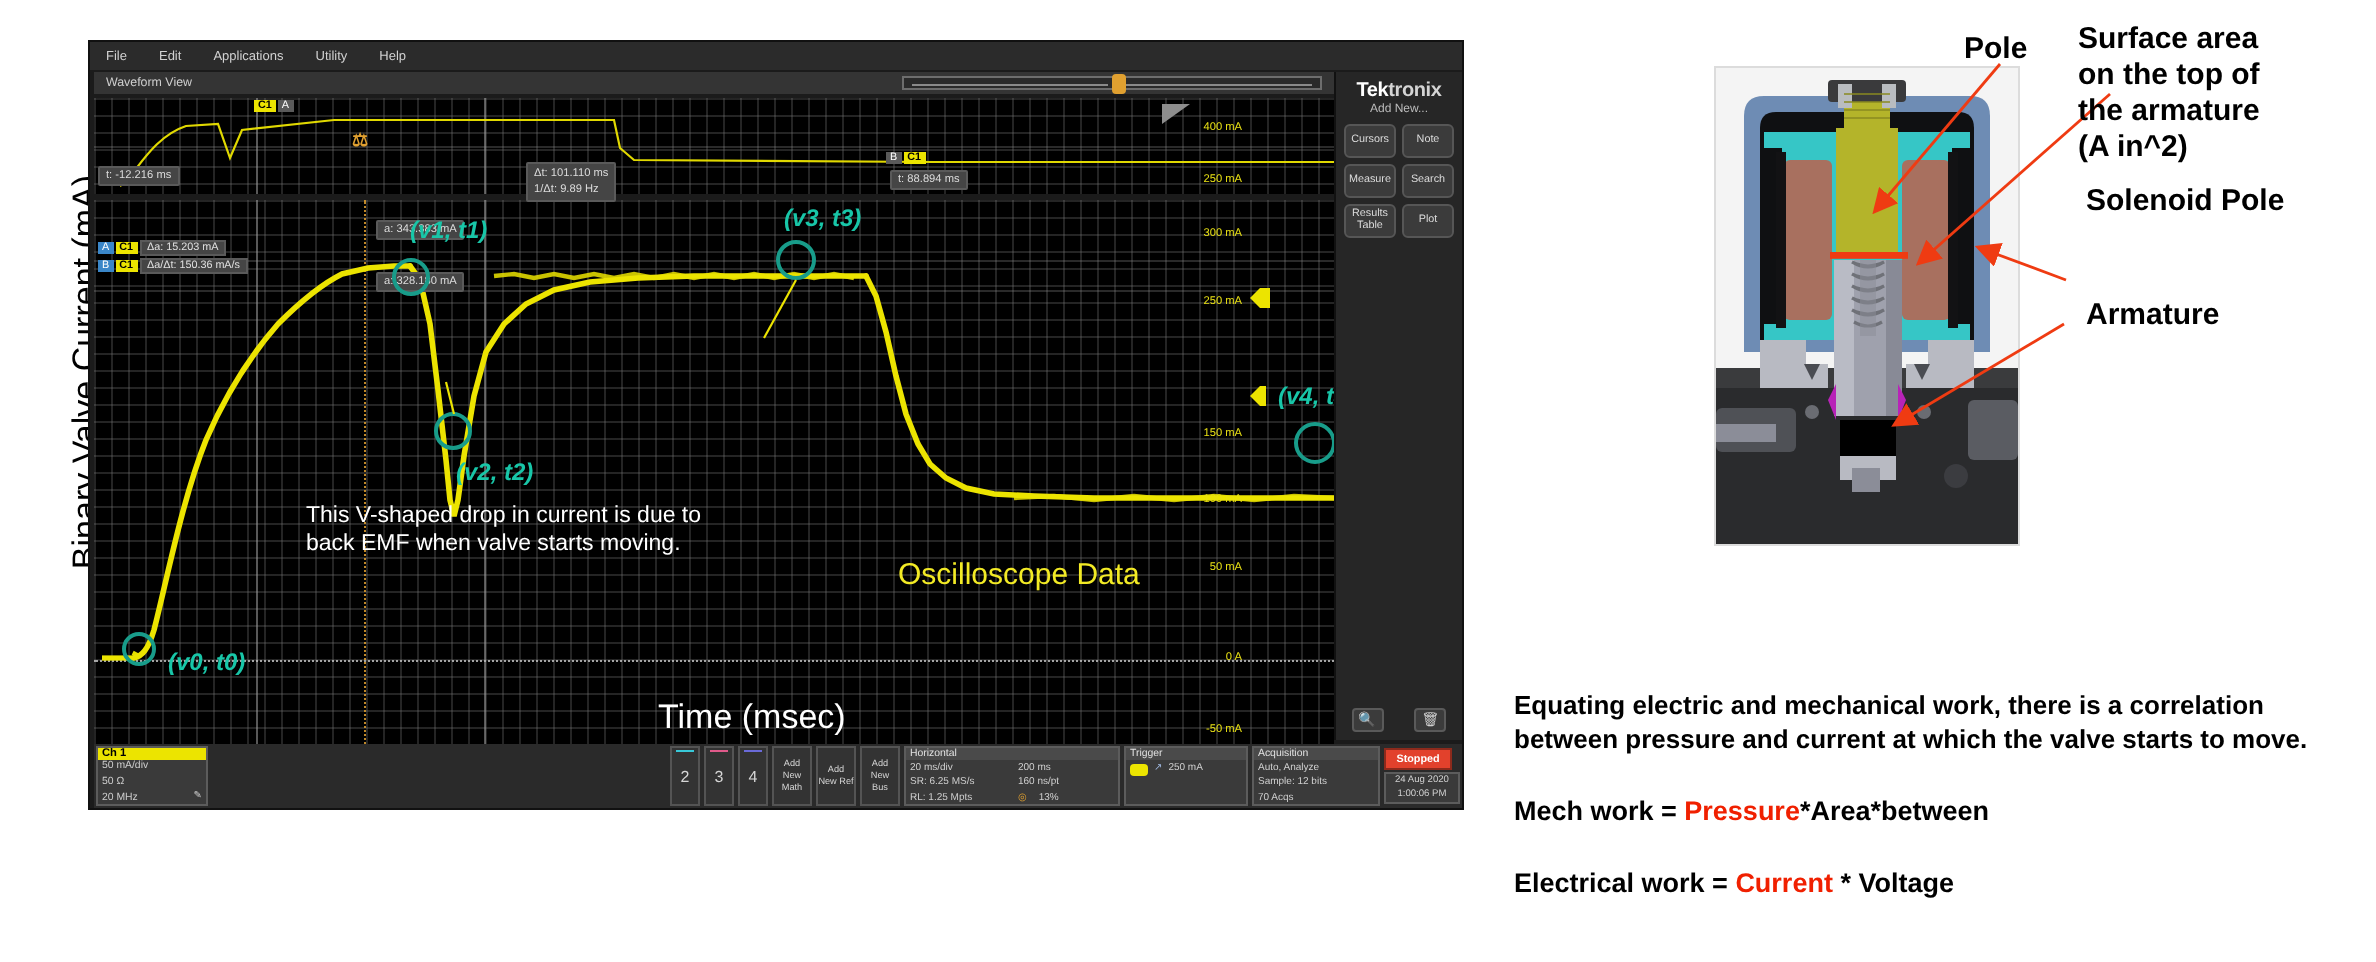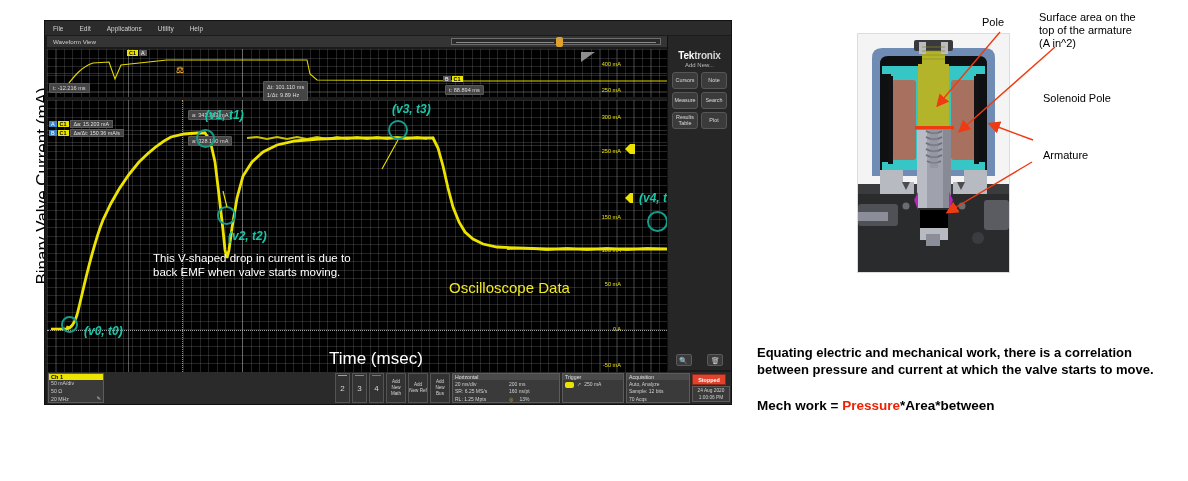--- a/index.html
+++ b/index.html
@@ -73,21 +73,21 @@
     color: #e8e014; font-size: 5.6px; text-align: right;
   }
   .vtick { position: absolute; right: 46px; }
 
   
   #tekpanel {
     position: absolute; right: 0; top: 15px; width: 64px; bottom: 34px;
     background: #262626; border-left: 1px solid #111;
   }
   .tek-logo {
-    margin-top: 14px; text-align: center; color: #fff;
+    margin-top: 4px; text-align: center; color: #fff;
     font-size: 10px; font-weight: bold; letter-spacing: -.2px;
   }
   .tek-logo i { color: #d4d4d4; font-style: normal; }
   .addnew { text-align: center; color: #bdbdbd; font-size: 6px; margin-top: 1px; }
   .btngrid {
     display: grid; grid-template-columns: 1fr 1fr; gap: 3px;
     padding: 4px 4px 0 4px;
   }
   .tbtn {
     background: #3b3b3b; border: 1px solid #565656; border-radius: 3px;
@@ -165,21 +165,21 @@
   
   .trigmark { position: absolute; color: #e0a030; font-size: 9px; font-weight: bold; }
   .trigline { position:absolute; top:0; bottom:0; width:0;
               border-left: 1px dotted rgba(224,160,48,.85); }
 
   
   #diagram {
     position: absolute; left: 857px; top: 33px; width: 153px; height: 240px;
     background: #f2f2f2; border: 1px solid #dcdcdc;
   }
-  .callout { position: absolute; color: #000; font-size: 11px; font-weight: normal; line-height: 1.2; }
+  .callout { position: absolute; color: #000; font-size: 15px; font-weight: bold; line-height: 1.2; }
   .arrow-svg { position: absolute; left: 0; top: 0; pointer-events: none; }
 
   #righttext { position: absolute; left: 757px; top: 344px; width: 420px; }
   #righttext p { color: #000; font-size: 13px; font-weight: bold; line-height: 1.33; }
   #righttext .eq { margin-top: 18px; font-size: 13.5px; }
   .hl { color: #f02000; }
 </style>
 </head>
 <body>
 
@@ -533,15 +533,18 @@
   <div class="callout" style="left:982px; top:16px;">Pole</div>
   <div class="callout" style="left:1039px; top:11px; width:104px;">Surface area on the top of the armature (A in^2)</div>
   <div class="callout" style="left:1043px; top:92px;">Solenoid Pole</div>
   <div class="callout" style="left:1043px; top:149px;">Armature</div>
 
   <div id="righttext">
     <p>Equating electric and mechanical work, there is a correlation between pressure and current at which the valve starts to move.</p>
     <p class="eq">
       <span>Mech work = </span><span class="hl">Pressure</span><span>*Area*between</span>
     </p>
+    <p class="eq">
+      <span>Electrical work = </span><span class="hl">Current</span><span> * Voltage</span>
+    </p>
   </div>
 
 </div>
 
 </body></html>

